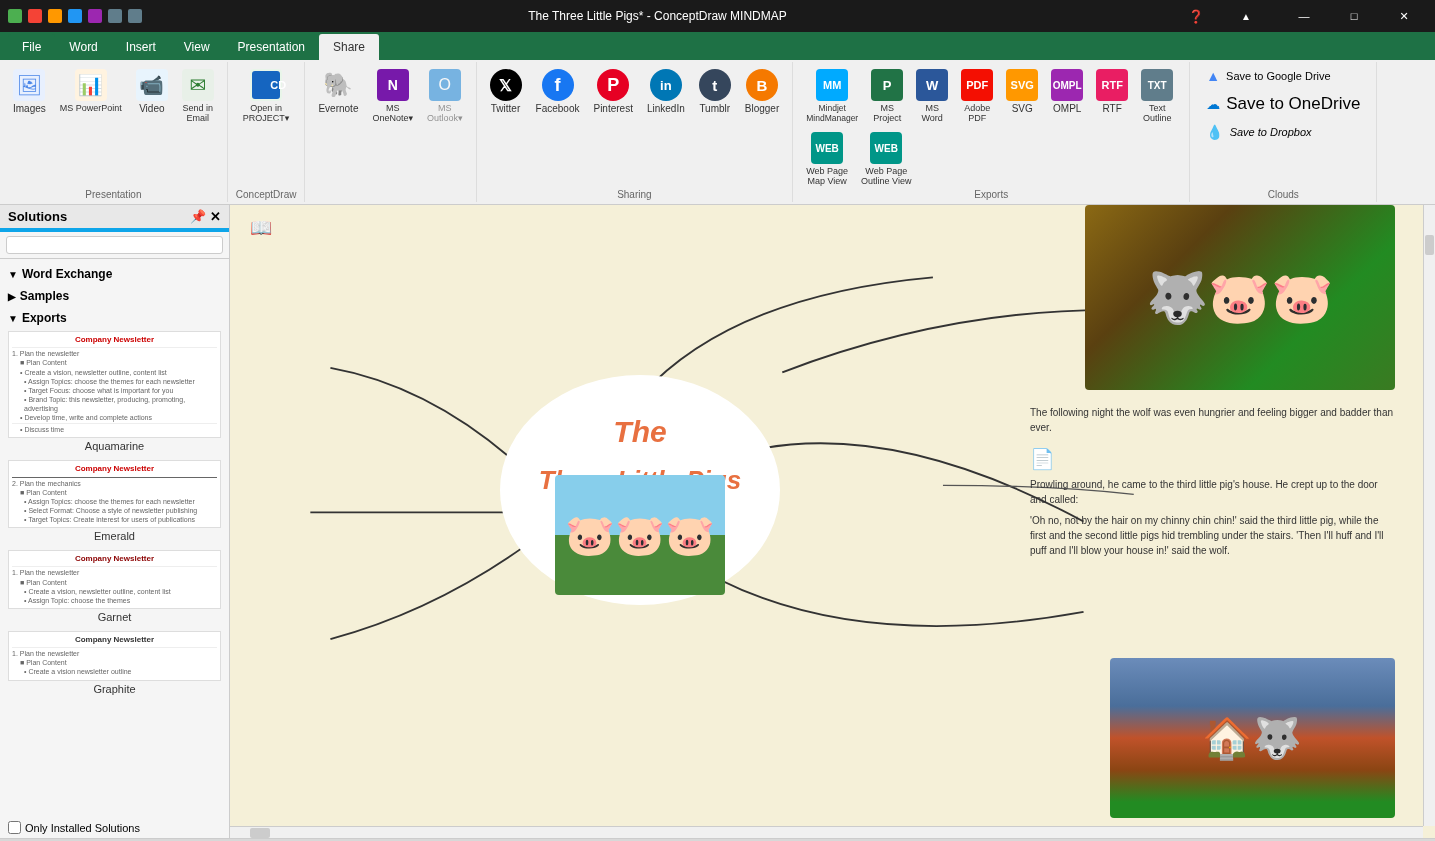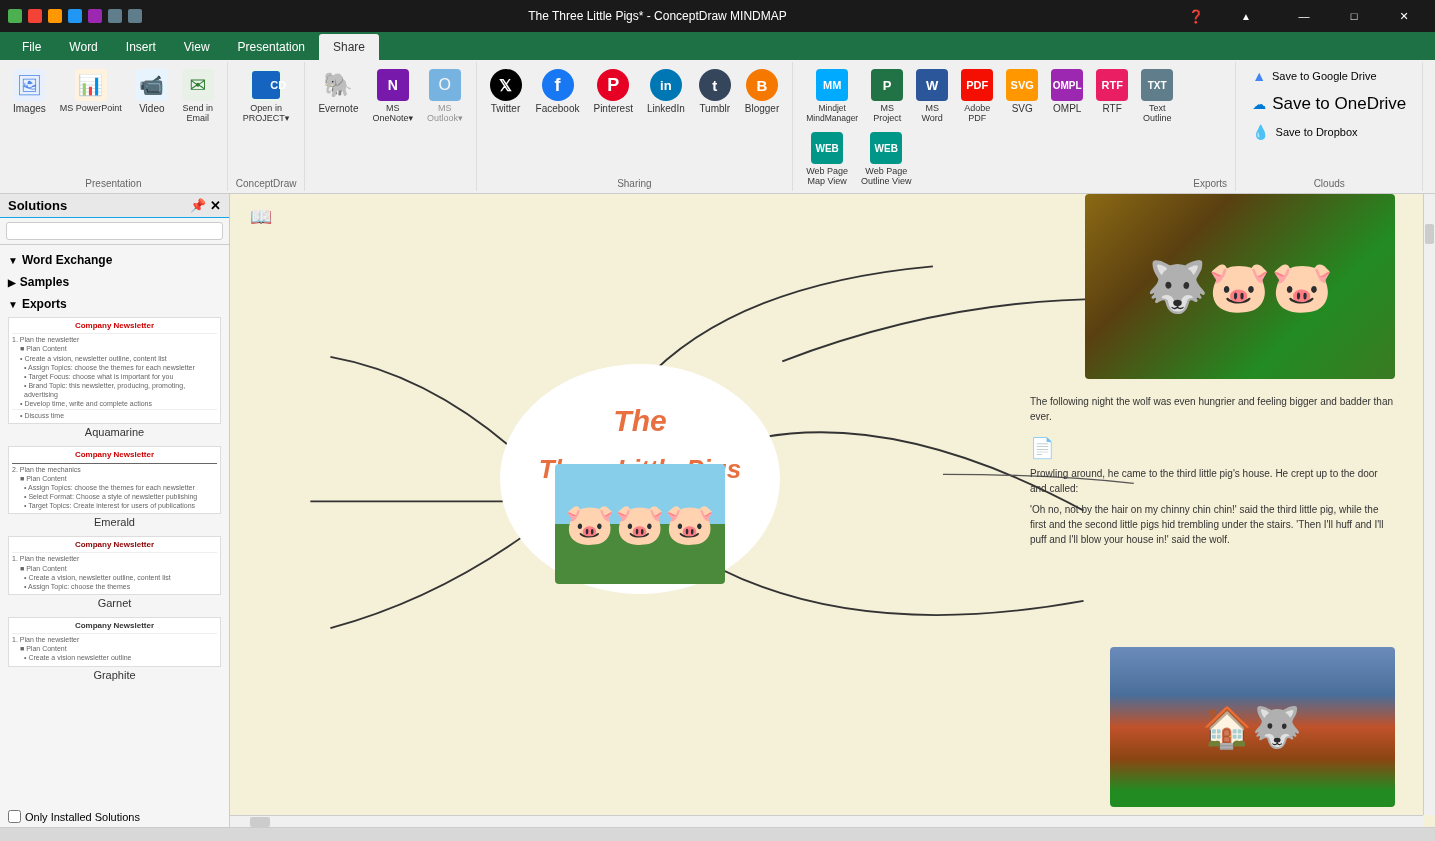--- a/index.html
+++ b/index.html
@@ -134,21 +134,21 @@
       overflow: hidden;
     }
     #sidebar-header {
       display: flex;
       align-items: center;
       justify-content: space-between;
       padding: 4px 8px;
       font-weight: bold;
       font-size: 13px;
       background: #e8e8e8;
-      border-bottom: 1px solid #0ea5e9;
+      border-bottom: 4px solid #0ea5e9;
     }
     #sidebar-header-icons { display: flex; gap: 4px; }
     #sidebar-search {
       padding: 4px 6px;
       border-bottom: 1px solid #ccc;
     }
     #sidebar-search input {
       width: 100%;
       padding: 2px 6px;
       border: 1px solid #ccc;
@@ -416,21 +416,21 @@
       </div>
       <div class="ribbon-btn">
         <div class="ribbon-icon" style="background:#f57900; border-radius:50%; color:white; font-weight:bold; font-size:15px;">B</div>
         <span>Blogger</span>
       </div>
     </div>
     <div class="ribbon-group-label">Sharing</div>
   </div>
 
   <div class="exports-section">
-    <div style="display:flex;height:100%;justify-content:space-between;gap:12px;">
+    <div style="display:flex;flex-direction:column;height:100%;justify-content:space-between;">
       <div style="display:flex;gap:3px;flex-wrap:wrap;max-width:380px;">
         <div class="ribbon-btn">
           <div class="ribbon-icon" style="background:#00aaff; border-radius:4px; color:white; font-size:11px;font-weight:bold;">MM</div>
           <span style="font-size:8.5px;">Mindjet<br>MindManager</span>
         </div>
         <div class="ribbon-btn">
           <div class="ribbon-icon" style="background:#217346; border-radius:4px; color:white; font-size:13px;font-weight:bold;">P</div>
           <span style="font-size:9px;">MS<br>Project</span>
         </div>
         <div class="ribbon-btn">
@@ -474,21 +474,21 @@
     <div class="cloud-item">
       <span style="font-size:14px; color:#4285f4;">▲</span>
       <span style="font-size:11px;">Save to Google Drive</span>
     </div>
     <div class="cloud-item">
       <span style="font-size:14px; color:#0078d4;">☁</span>
       <span style="font-size:17px;">Save to OneDrive</span>
     </div>
     <div class="cloud-item">
       <span style="font-size:14px; color:#0061ff;">💧</span>
-      <span style="font-size:11px;">Save to Dropbox</span>
+      <span style="font-size:11px;font-style:italic;">Save to Dropbox</span>
     </div>
     <div class="cloud-label">Clouds</div>
   </div>
 
 </div>
 
 <div id="main" style="height:calc(841px - 32px - 28px - 92px - 28px - 28px);">
 
   <div id="sidebar">
     <div id="sidebar-header">

